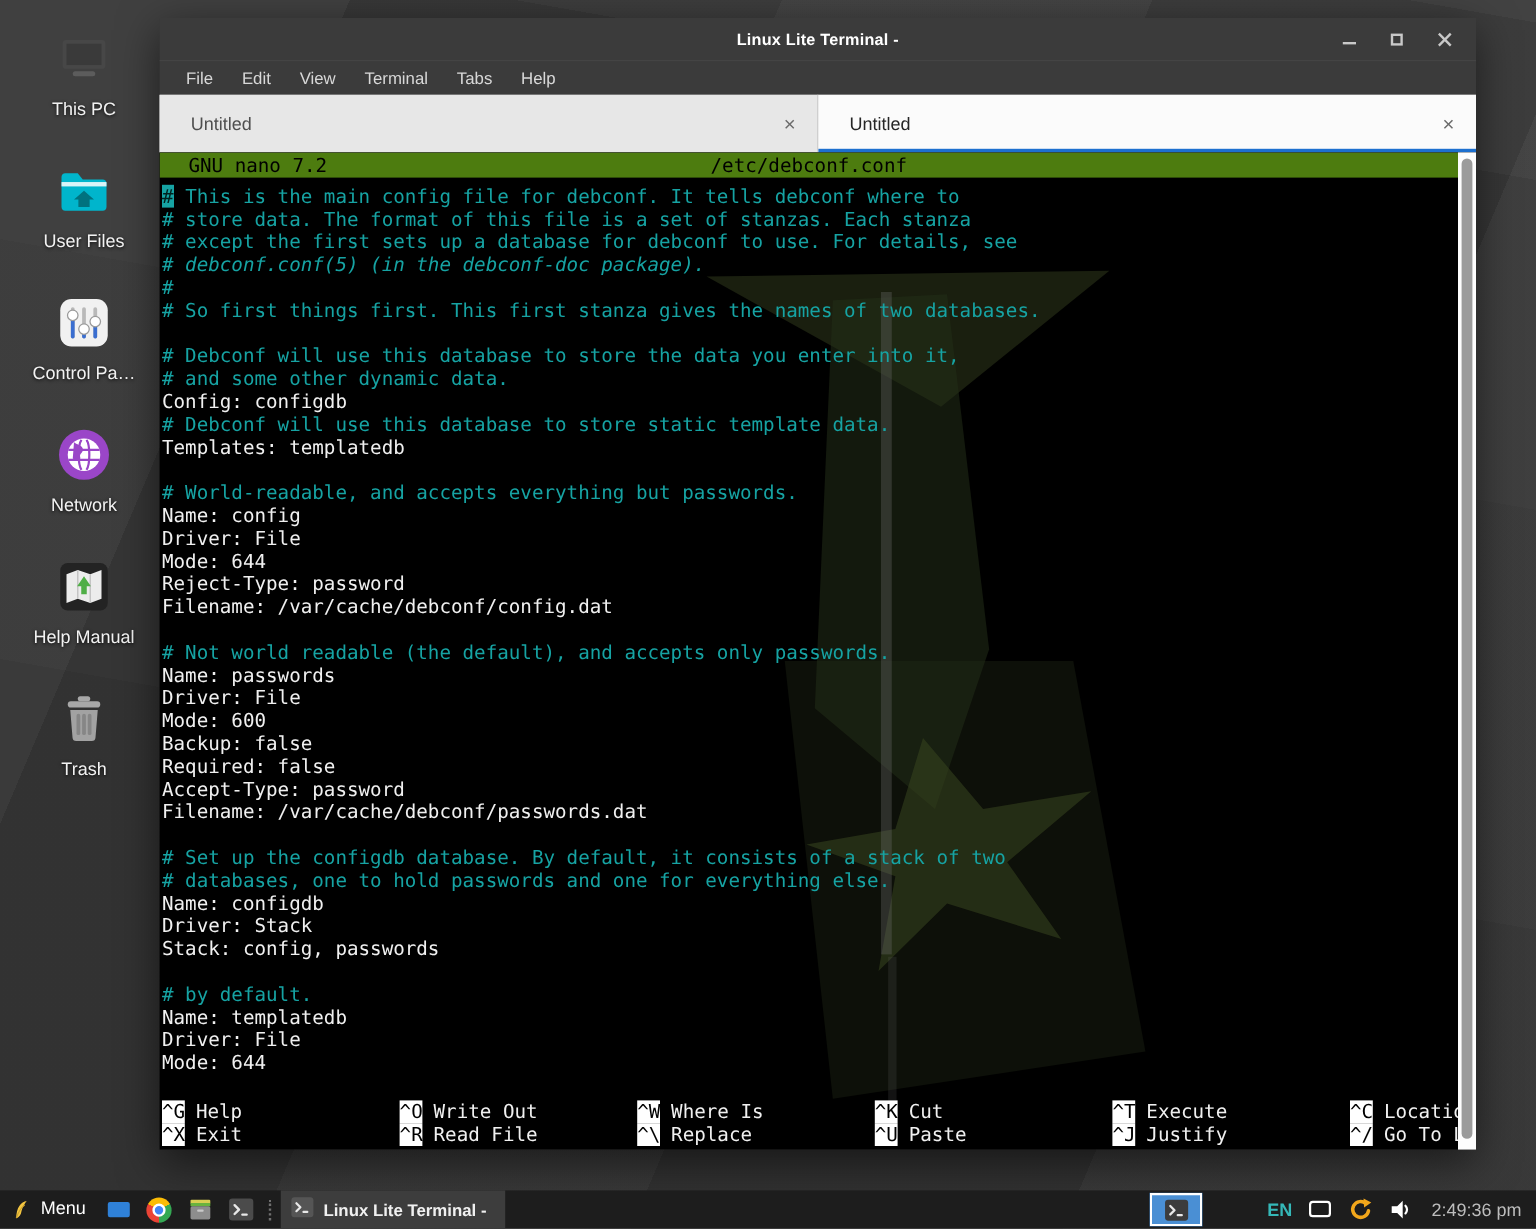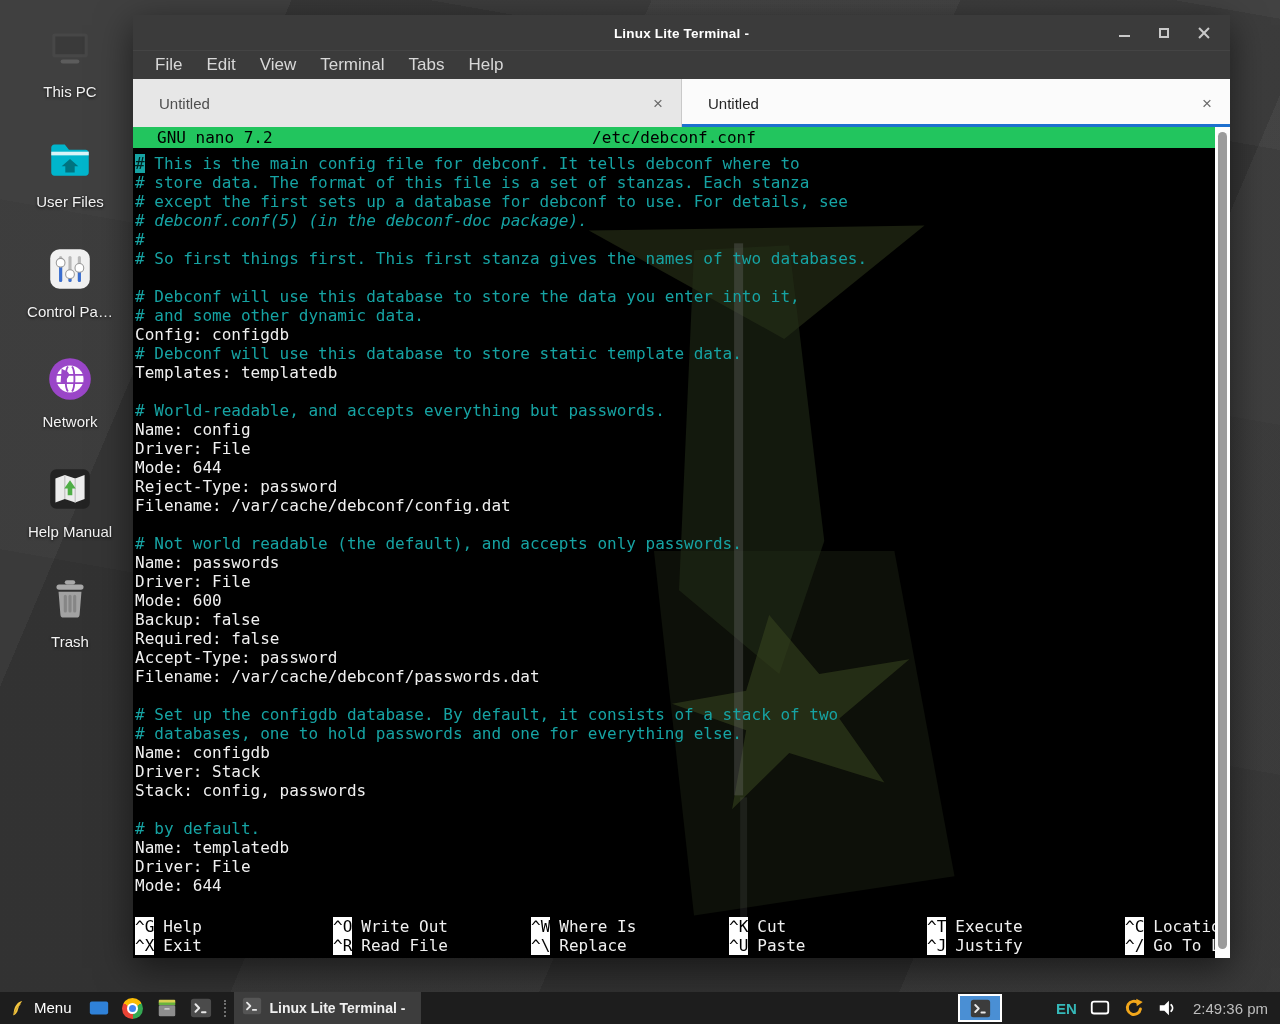--- a/index.html
+++ b/index.html
@@ -30,36 +30,36 @@
   .wbtns { position:absolute; right:18px; top:0; height:100%; display:flex; align-items:center; gap:24px; }
   .wbtn { width:16px; height:16px; position:relative; display:inline-flex; align-items:center; justify-content:center; cursor:default; }
   .g-min { width:11px; height:2px; background:#c9c9c9; display:block; margin-top:6px; }
   .g-max { width:10px; height:10px; border:2px solid #c9c9c9; display:block; }
   .g-close { width:14px; height:14px; position:relative; display:block; }
   .g-close::before,.g-close::after { content:""; position:absolute; left:0; top:6px; width:14px; height:2px; background:#c9c9c9; }
   .g-close::before { transform:rotate(45deg); }
   .g-close::after  { transform:rotate(-45deg); }
 
   .menubar { height:29px; background:#3b3b3b; display:flex; align-items:center; gap:24px; padding-left:22px; flex:0 0 auto; border-top:1px solid #444; }
-  .menu-item { color:#d8d8d8; font-size:17px; cursor:default; }
+  .menu-item { color:#d8d8d8; font-size:14px; cursor:default; }
 
   .tabbar { height:48px; background:#e0e0e0; display:flex; flex:0 0 auto; }
   .tab { flex:1; display:flex; align-items:center; padding:0 18px 0 26px; position:relative; background:#e7e7e7; cursor:default; }
   .tab:first-child { border-right:1px solid #c9c9c9; }
   .tab.active { background:#fbfbfb; }
   .tab.active::after { content:""; position:absolute; left:0; right:0; bottom:0; height:3px; background:var(--accent); }
   .tab-title { flex:1; font-size:15px; color:#4f4f4f; }
   .tab.active .tab-title { color:#262626; }
   .tab-close { color:#6b6b6b; font-size:17px; line-height:1; }
 
   
   .term { flex:1; background:#000; display:flex; position:relative; min-height:0; }
   .term-content { flex:1; position:relative; font-family:"DejaVu Sans Mono","Liberation Mono",monospace; font-size:16px; overflow:hidden; }
   .watermark { position:absolute; inset:0; width:100%; height:100%; pointer-events:none; }
-  .nano-header { position:relative; z-index:2; height:21px; background:#22c55e; color:#000; line-height:21px; }
+  .nano-header { position:relative; z-index:2; height:21px; background:#4d7c0f; color:#000; line-height:21px; }
   .nano-ver { padding-left:24px; }
   .nano-file { position:absolute; left:50%; transform:translateX(-50%); }
   .nano-lines { position:relative; z-index:1; margin-top:6px; padding-left:2px; }
   .line { height:19px; line-height:19px; white-space:pre; }
   .cursor { background:var(--comment); color:#00221f; }
   .nano-shortcuts { position:absolute; z-index:2; left:2px; right:0; bottom:3px; display:flex;gap:48px; }
   .sc-col { flex:0 0 150px; }
   .sc-item { height:19px; line-height:19px; white-space:pre; color:#f0f0f0; }
   .sc-key { background:#fff; color:#000; margin-right:9px; }
 

